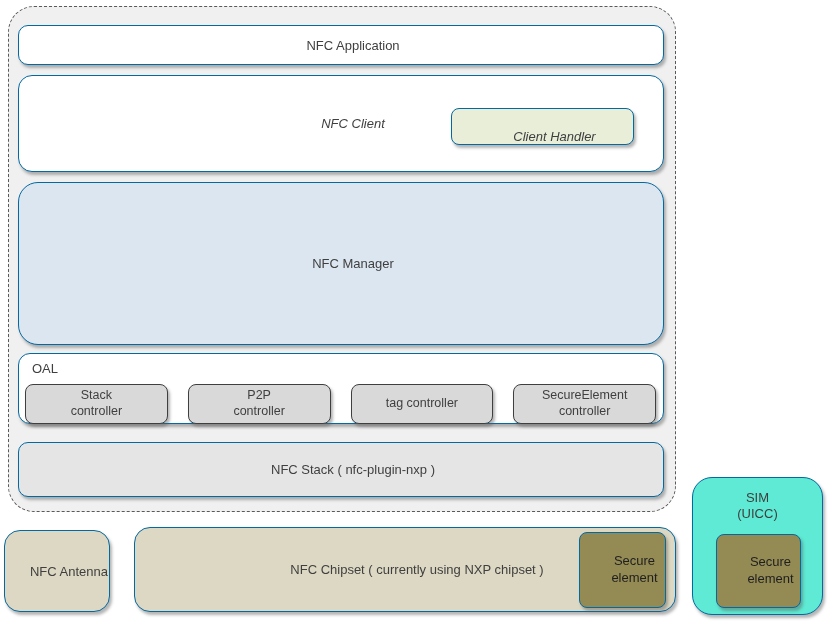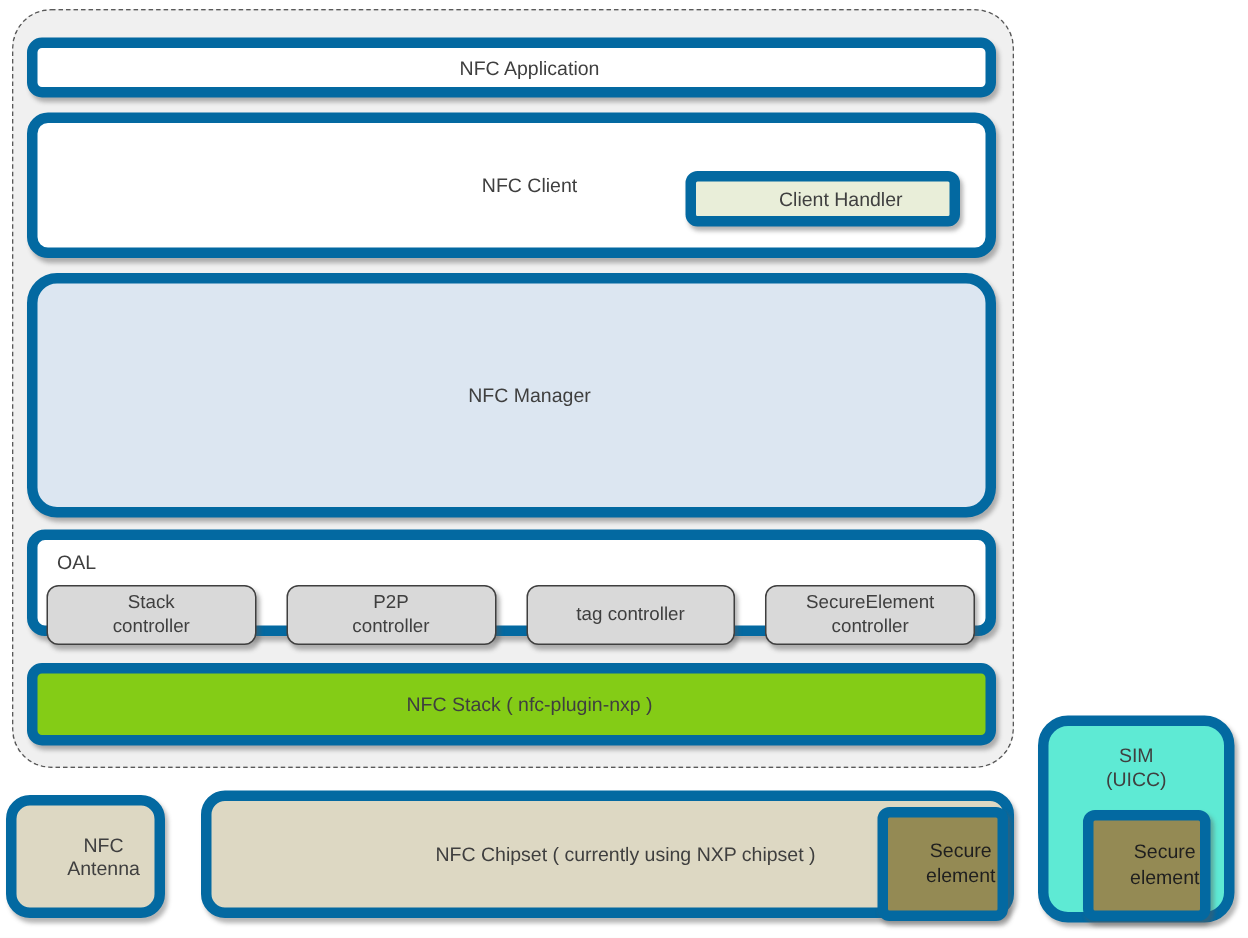--- a/index.html
+++ b/index.html
@@ -8,66 +8,66 @@
     width: 832px;
     height: 625px;
     font-family: "Liberation Sans", sans-serif;
     color: #3f3f3f;
     background: #ffffff;
     overflow: hidden;
   }
   .box {
     position: absolute;
     box-sizing: border-box;
-    border: 7px solid #0369a1;
+    border: 1px solid #0369a1;
     display: flex;
     align-items: center;
     justify-content: center;
     text-align: center;
     box-shadow: 2px 3px 3px rgba(90,90,90,0.45);
     font-size: 13px;
     padding-left: 24px;
   }
   
   .stack-frame {
     position: absolute;
     left: 8px; top: 6px;
     width: 668px; height: 506px;
     box-sizing: border-box;
     background: #f0f0f0;
     border: 1px dashed #595959;
     border-radius: 26px;
     box-shadow: none;
   }
   .app-box      { left: 18px; top: 25px;  width: 646px; height: 40px;  background: #ffffff; border-radius: 10px; }
-  .client-box   { left: 18px; top: 75px;  width: 646px; height: 97px;  background: #ffffff; border-radius: 14px; }
+  .client-box   { left: 18px; top: 75px;  width: 646px; height: 97px;  background: #ffffff; border-radius: 14px; font-style: italic; }
   .client-handler {
     left: 432px; top: 32px; width: 183px; height: 37px;
-    background: #e9eed9; border-radius: 8px;
+    background: #e9eed9; border-radius: 8px; align-items: flex-end;
   }
   .manager-box  { left: 18px; top: 182px; width: 646px; height: 163px; background: #dce6f1; border-radius: 20px; }
   .oal-box      { left: 18px; top: 353px; width: 646px; height: 71px;  background: #ffffff; border-radius: 12px;
                   display: block; text-align: left; }
   .oal-label    { position: absolute; left: 13px; top: 7px; font-size: 13px; }
   .controller-row {
     position: absolute; left: 6px; right: 7px; top: 30px; height: 40px;
     display: flex; gap: 20px;
   }
   .controller {
     position: relative; flex: 1 1 0;
     box-sizing: border-box;
     border: 1px solid #3f3f3f; border-radius: 8px;
     background: #d9d9d9;
     box-shadow: 2px 3px 3px rgba(90,90,90,0.45);
     display: flex; flex-direction: column;
     align-items: center; justify-content: center;
     font-size: 12.5px; line-height: 1.25; text-align: center;
   }
   .controller span { display: block; }
-  .nfcstack-box { left: 18px; top: 442px; width: 646px; height: 55px; background: #84cc16; border-radius: 10px; }
+  .nfcstack-box { left: 18px; top: 442px; width: 646px; height: 55px; background: #e5e5e5; border-radius: 10px; }
 
   
   .antenna-box  { left: 4px;   top: 530px; width: 106px; height: 82px; background: #ddd8c3; border-radius: 16px; }
   .chipset-box  { left: 134px; top: 527px; width: 542px; height: 85px; background: #ddd8c3; border-radius: 16px; }
   .secure-el {
     background: #948a54; border-radius: 8px;
     display: flex; flex-direction: column;
     align-items: center; justify-content: center;
     line-height: 1.3; color: #1f1f1f;
   }

